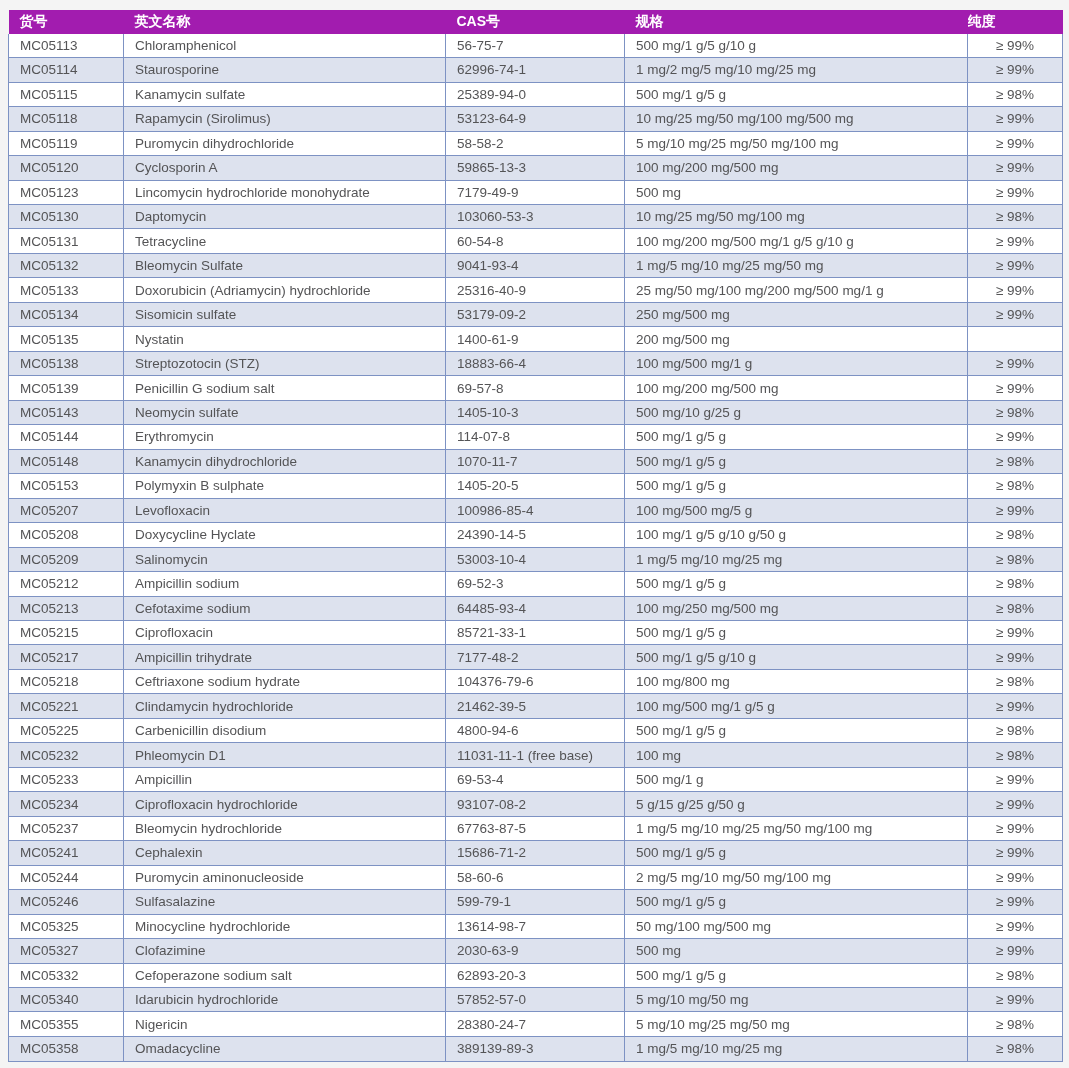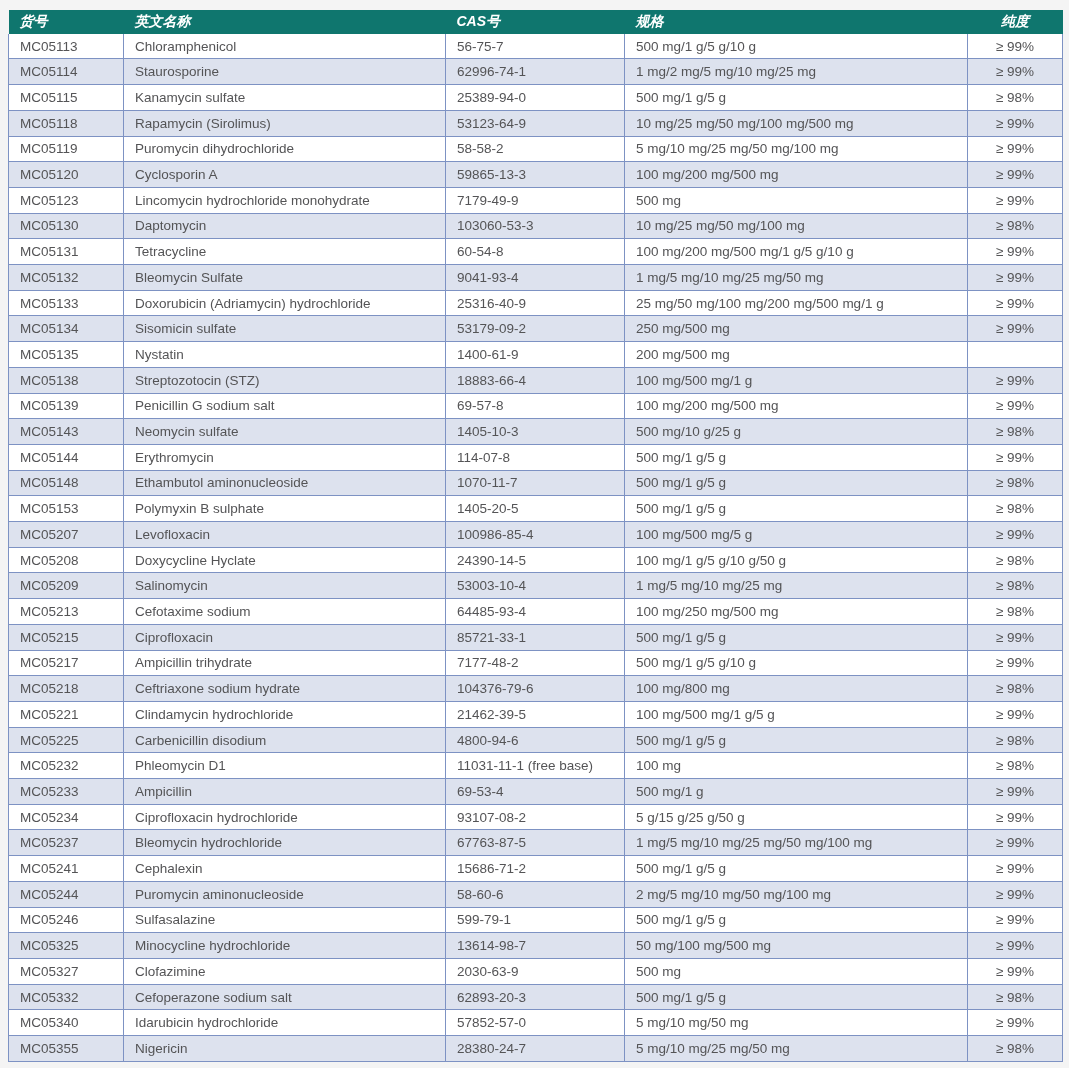--- a/index.html
+++ b/index.html
@@ -26,31 +26,30 @@
     height: 1052px;
   }
   col.c0 { width: 115px; }
   col.c1 { width: 322px; }
   col.c2 { width: 179px; }
   col.c3 { width: 343px; }
   col.c4 { width: 95px; }
 
   thead tr { height: 24px; }
   thead th {
-    background: #0f766e;
+    background: #a21caf;
     color: #ffffff;
     font-size: 14px;
     font-weight: bold;
     text-align: left;
     padding: 0 0 0 11px;
     white-space: nowrap;
     overflow: hidden;
-    font-style: italic;
-  }
-  thead th.center { text-align: center; padding: 0; }
+  }
+  thead th.center { padding: 0; }
 
   tbody td {
     font-size: 13.5px;
     color: #545456;
     padding: 0 0 0 11px;
     white-space: nowrap;
     overflow: hidden;
     border-left: 1px solid #7d92c3;
     border-bottom: 1px solid #7d92c3;
   }
@@ -196,21 +195,21 @@
           </tr>
           <tr>
             <td>MC05144</td>
             <td>Erythromycin</td>
             <td>114-07-8</td>
             <td>500 mg/1 g/5 g</td>
             <td class="center">≥ 99%</td>
           </tr>
           <tr>
             <td>MC05148</td>
-            <td>Ethambutol aminonucleoside</td>
+            <td>Kanamycin dihydrochloride</td>
             <td>1070-11-7</td>
             <td>500 mg/1 g/5 g</td>
             <td class="center">≥ 98%</td>
           </tr>
           <tr>
             <td>MC05153</td>
             <td>Polymyxin B sulphate</td>
             <td>1405-20-5</td>
             <td>500 mg/1 g/5 g</td>
             <td class="center">≥ 98%</td>
@@ -230,20 +229,27 @@
             <td class="center">≥ 98%</td>
           </tr>
           <tr>
             <td>MC05209</td>
             <td>Salinomycin</td>
             <td>53003-10-4</td>
             <td>1 mg/5 mg/10 mg/25 mg</td>
             <td class="center">≥ 98%</td>
           </tr>
           <tr>
+            <td>MC05212</td>
+            <td>Ampicillin sodium</td>
+            <td>69-52-3</td>
+            <td>500 mg/1 g/5 g</td>
+            <td class="center">≥ 98%</td>
+          </tr>
+          <tr>
             <td>MC05213</td>
             <td>Cefotaxime sodium</td>
             <td>64485-93-4</td>
             <td>100 mg/250 mg/500 mg</td>
             <td class="center">≥ 98%</td>
           </tr>
           <tr>
             <td>MC05215</td>
             <td>Ciprofloxacin</td>
             <td>85721-33-1</td>
@@ -353,18 +359,25 @@
             <td>Idarubicin hydrochloride</td>
             <td>57852-57-0</td>
             <td>5 mg/10 mg/50 mg</td>
             <td class="center">≥ 99%</td>
           </tr>
           <tr>
             <td>MC05355</td>
             <td>Nigericin</td>
             <td>28380-24-7</td>
             <td>5 mg/10 mg/25 mg/50 mg</td>
+            <td class="center">≥ 98%</td>
+          </tr>
+          <tr>
+            <td>MC05358</td>
+            <td>Omadacycline</td>
+            <td>389139-89-3</td>
+            <td>1 mg/5 mg/10 mg/25 mg</td>
             <td class="center">≥ 98%</td>
           </tr>
         </tbody>
     </table>
   </div>
 </div>
 
 </body></html>

